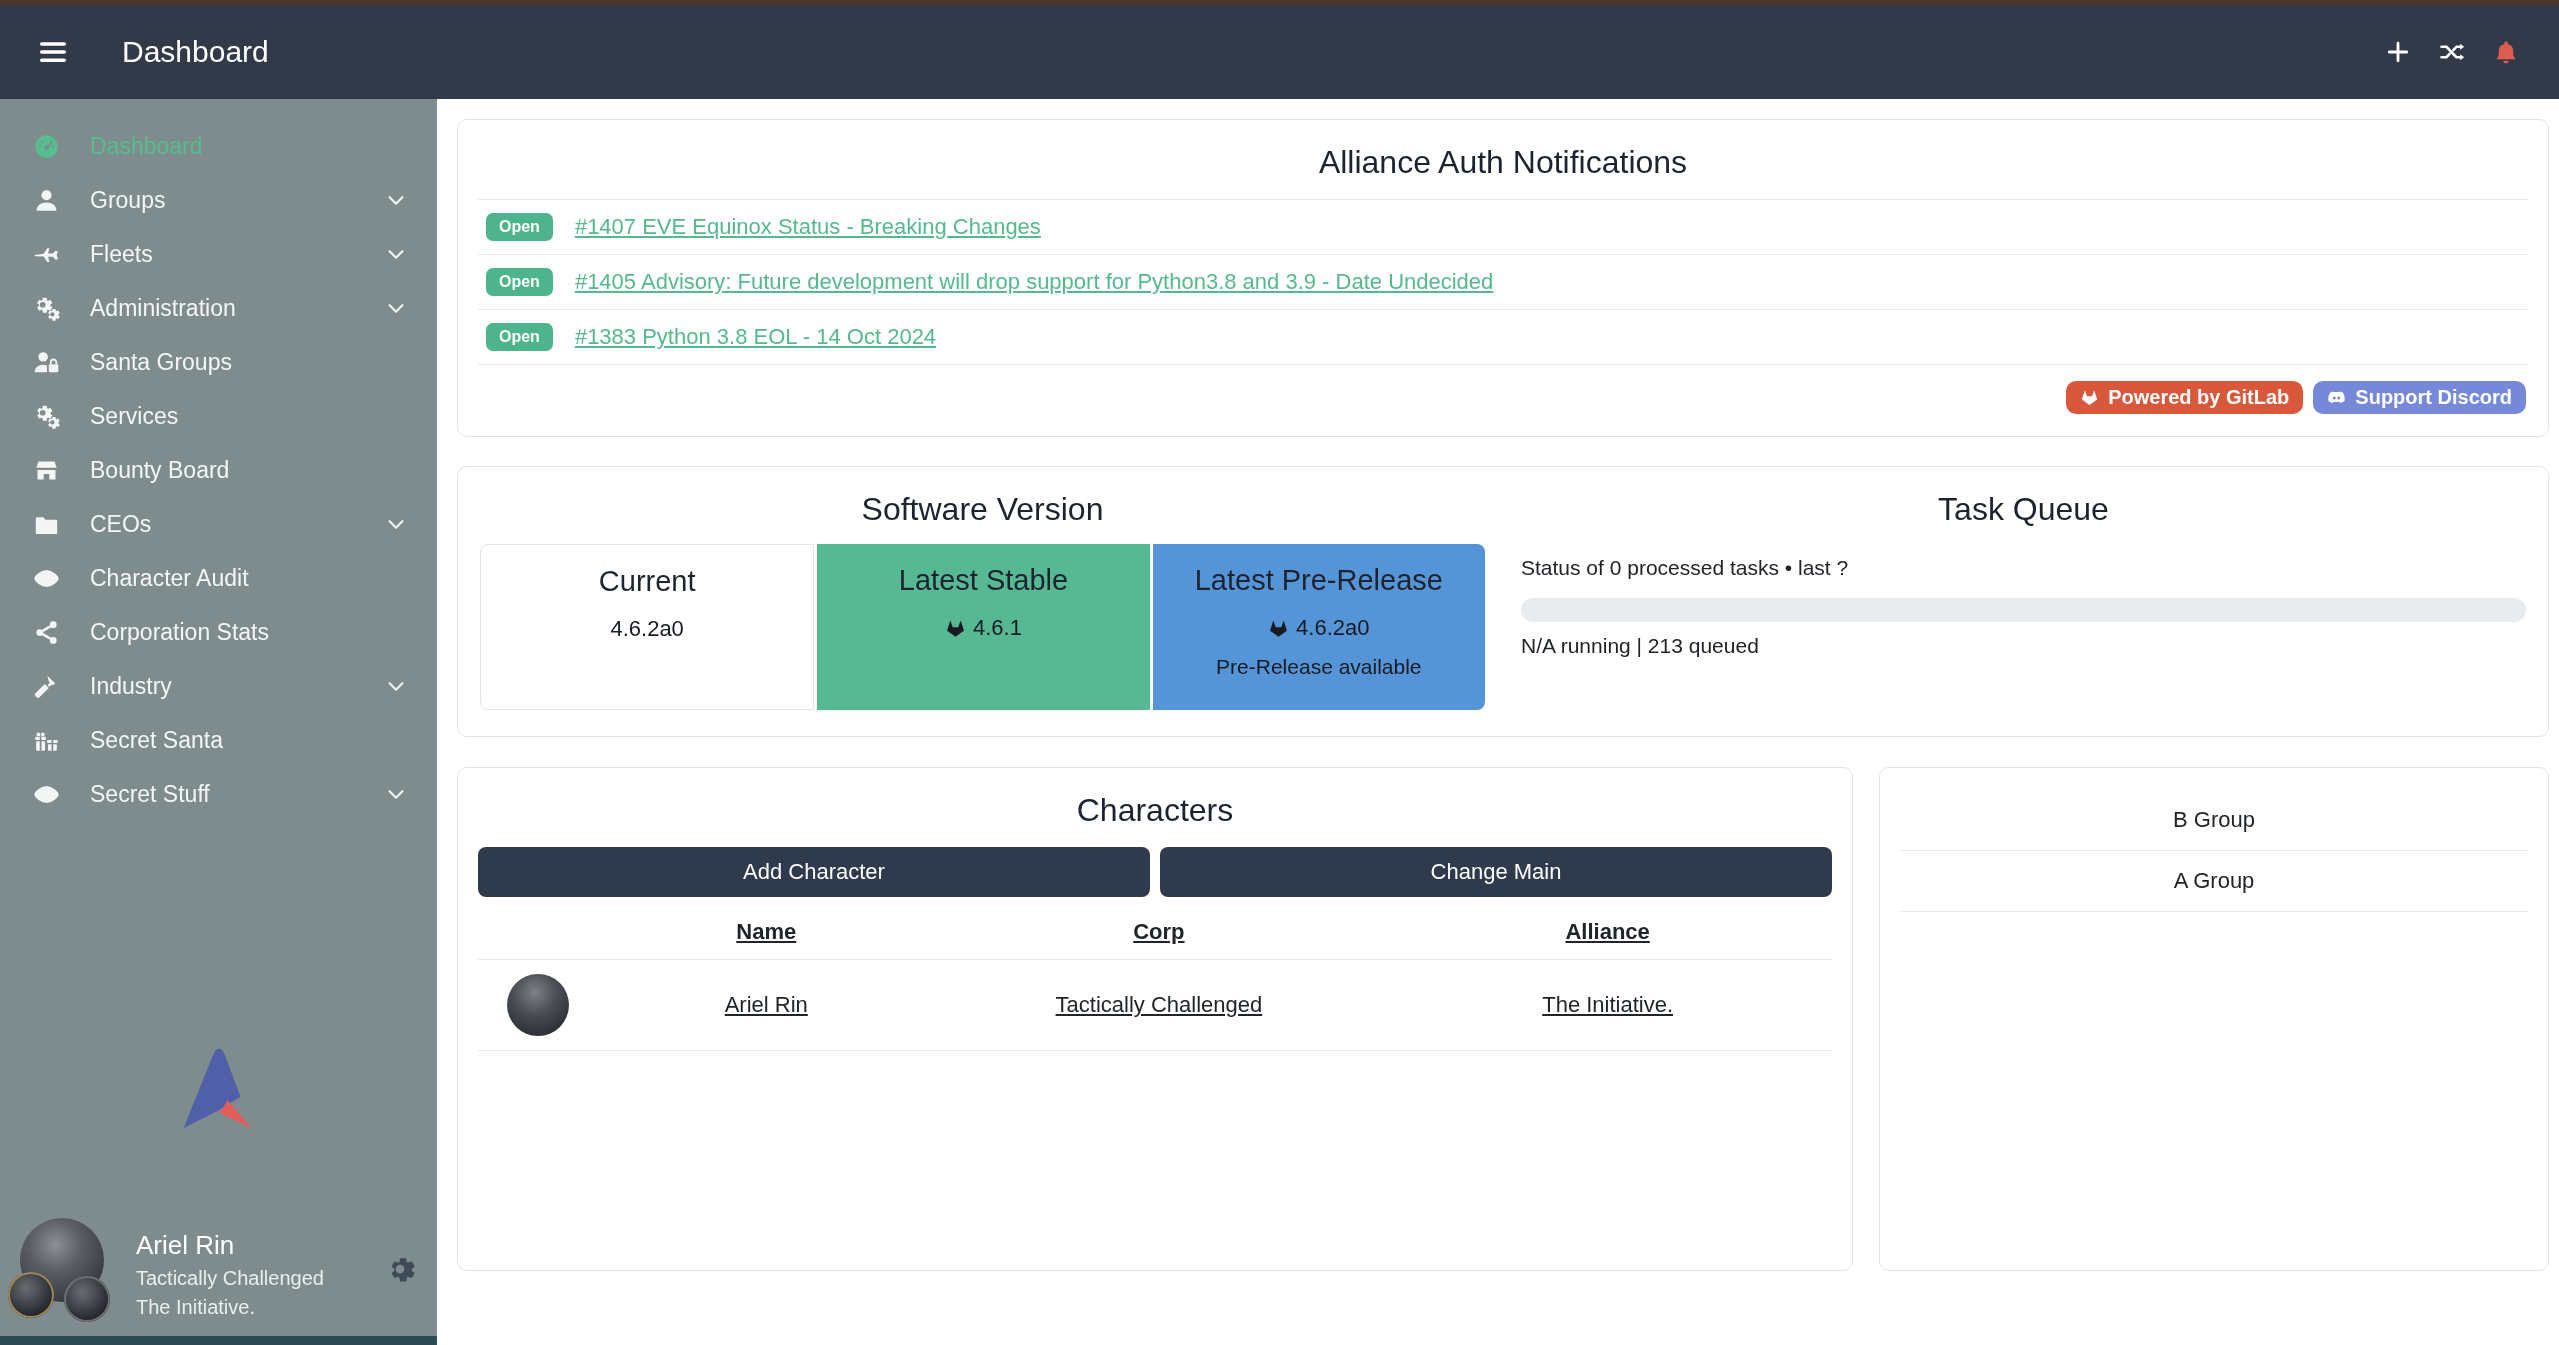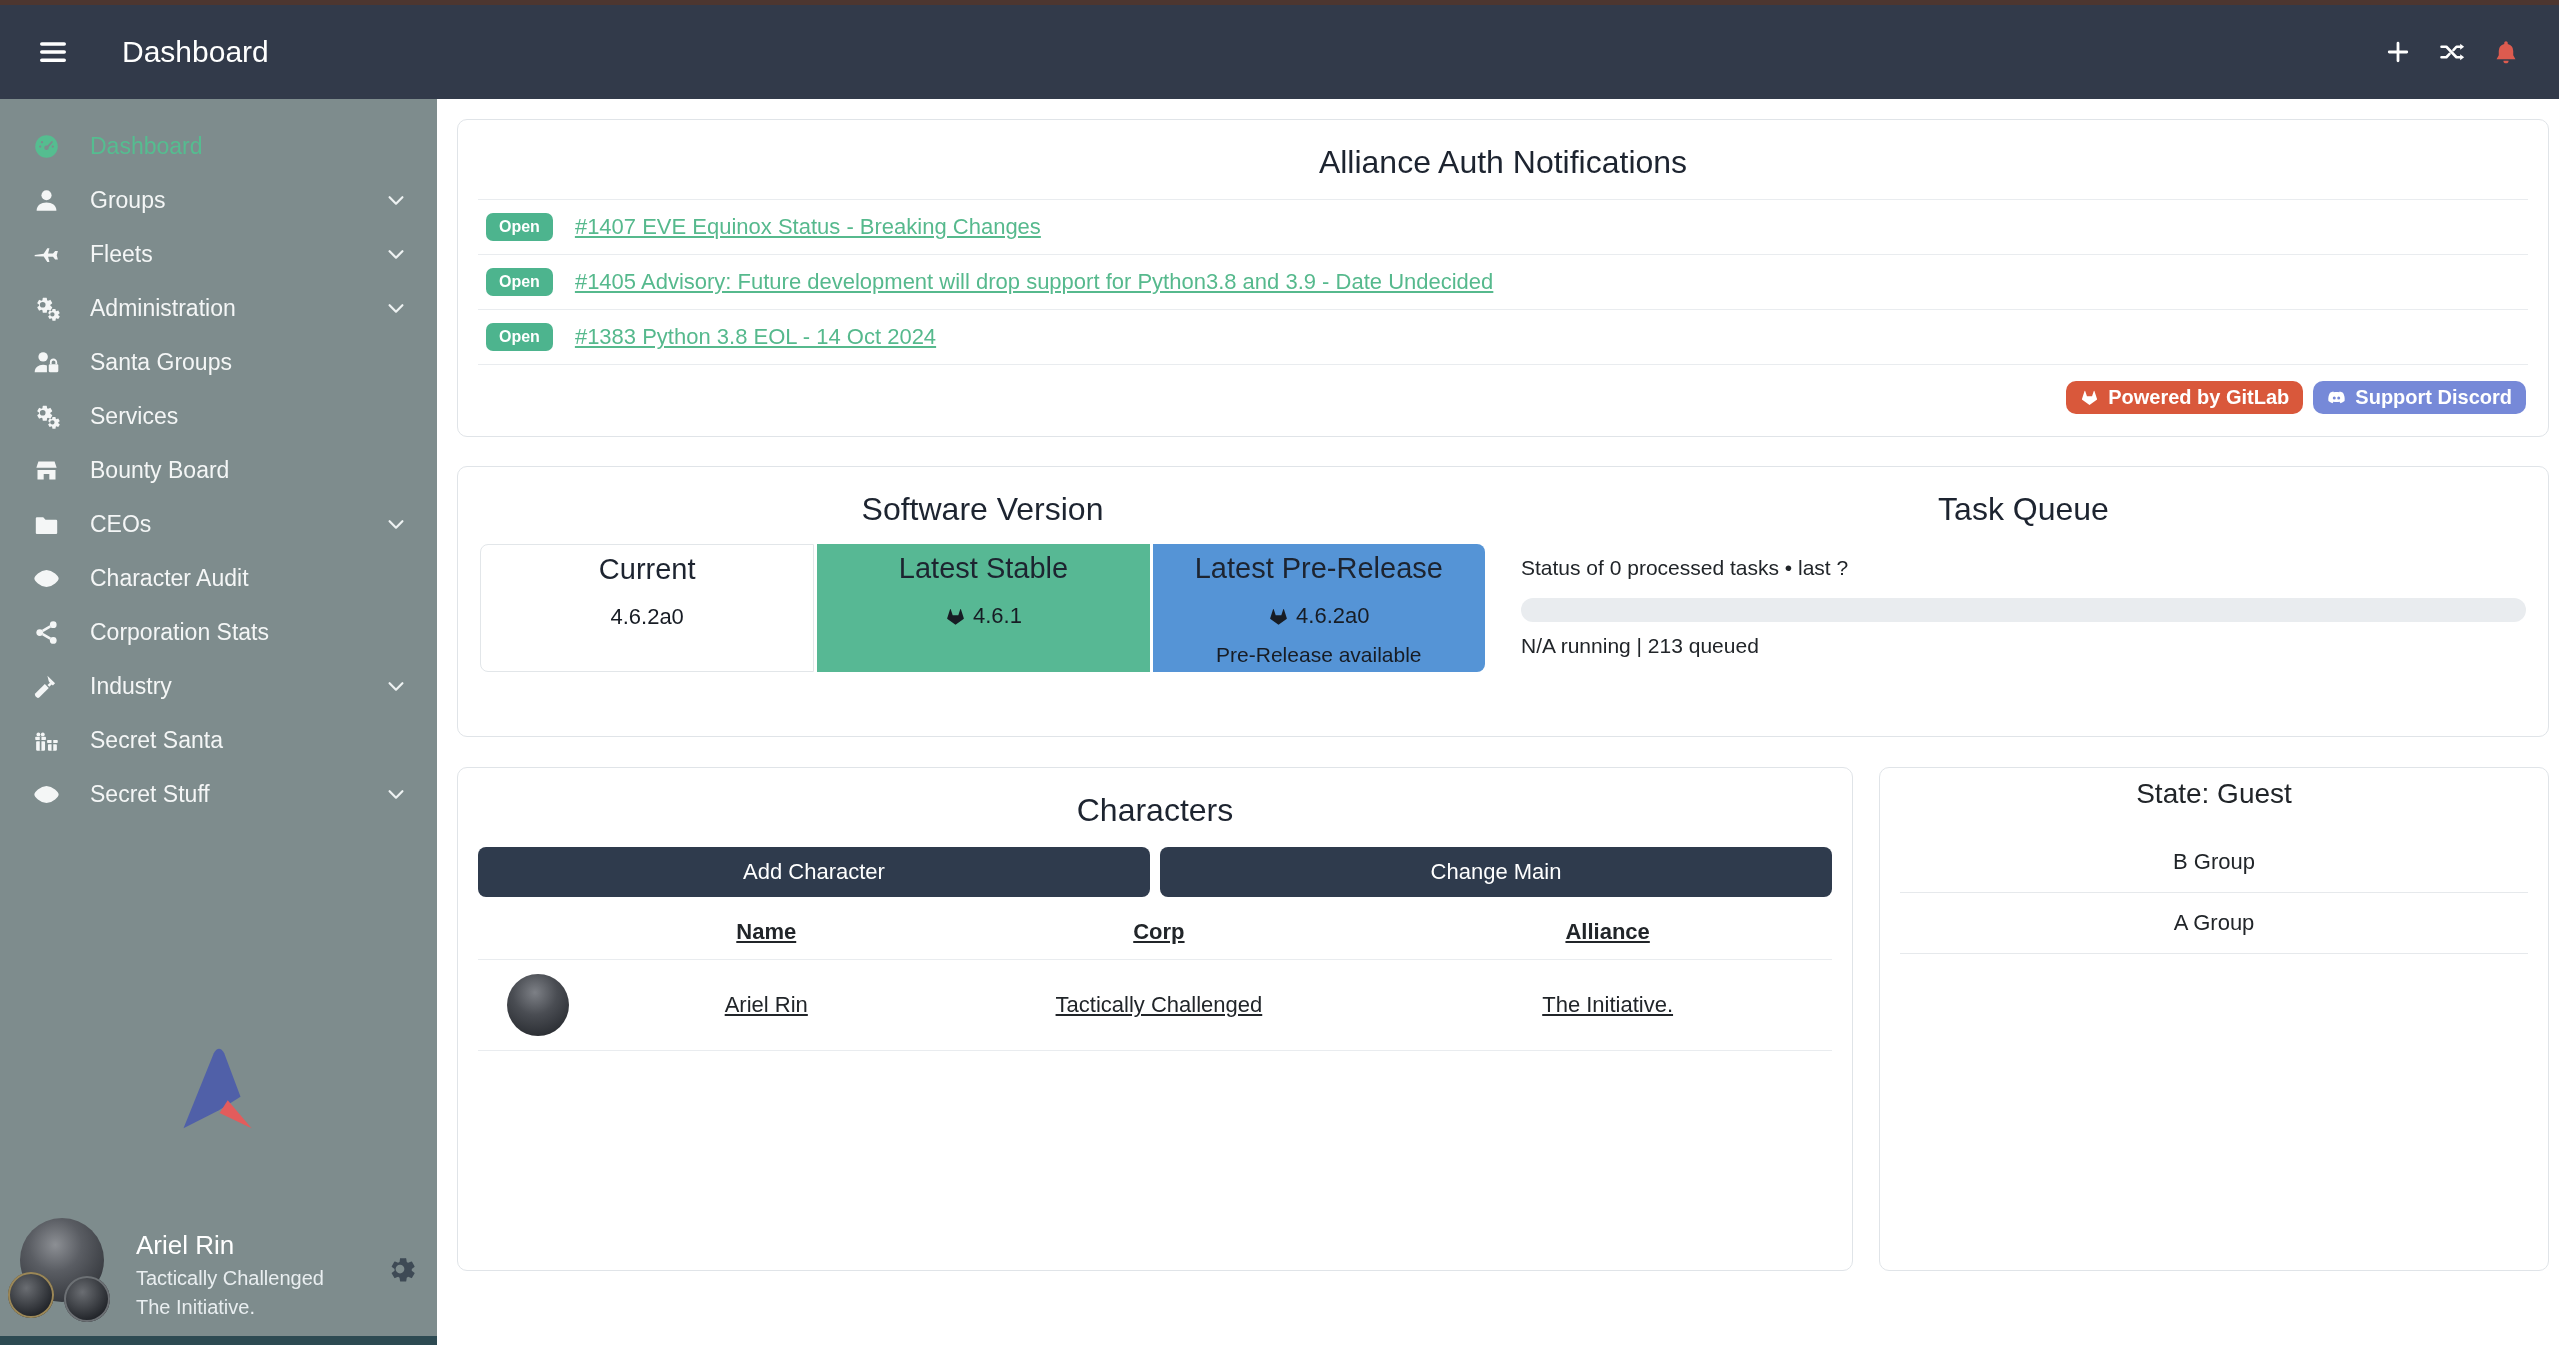--- a/index.html
+++ b/index.html
@@ -95,21 +95,21 @@
     display: inline-flex; align-items: center; gap: 9px; color: #fff;
     font-weight: bold; font-size: 20px; padding: 5px 14px; border-radius: 10px; cursor: pointer;
   }
   .badge-pill svg { width: 19px; height: 19px; fill: #fff; }
 
   
   .p-split { margin-top: 29px; display: flex; padding: 0 22px 20px; min-height: 271px; }
   .p-split .col { flex: 1; min-width: 0; }
   .p-split .col + .col { margin-left: 36px; }
   .vboxes { display: flex; gap: 3px; margin-top: 16px; }
-  .vbox { flex: 1; text-align: center; padding-top: 8px; height: 128px; }
+  .vbox { flex: 1; text-align: center; padding-top: 20px; height: 166px; }
   .vbox.current { border: 1px solid #e2e6e9; border-radius: 8px 0 0 8px; background: #fff; }
   .vbox.stable { background: var(--stable-green); }
   .vbox.prerelease { background: var(--prerelease-blue); border-radius: 0 8px 8px 0; }
   .vbox .vh { font-size: 29px; color: #1d2430; }
   .vbox .vv { font-size: 22px; margin-top: 18px; display: flex; justify-content: center; align-items: center; gap: 7px; color: #171c24; }
   .vbox .vv svg { width: 21px; height: 21px; fill: #171c24; }
   .vbox .vn { font-size: 21px; margin-top: 14px; color: #171c24; }
   .tq-status { font-size: 21px; margin-top: 28px; }
   .progress { height: 24px; background: #e9ecef; border-radius: 12px; margin-top: 18px; overflow: hidden; }
   .progress-inner { height: 100%; background: var(--stable-green); }
@@ -507,21 +507,20 @@
                 </div>
                 <div class="td">Ariel Rin</div>
                 <div class="td">Tactically Challenged</div>
                 <div class="td">The Initiative.</div>
               </div>
             </div>
         </div>
       </section>
 
       <section class="panel p-member">
-        <p class="m-state">State: Guest</p>
         <ul class="group-list" id="group-list">
             <li>B Group</li>
             <li>A Group</li>
           </ul>
       </section>
     </div>
 
   </main>
 </div>
 

